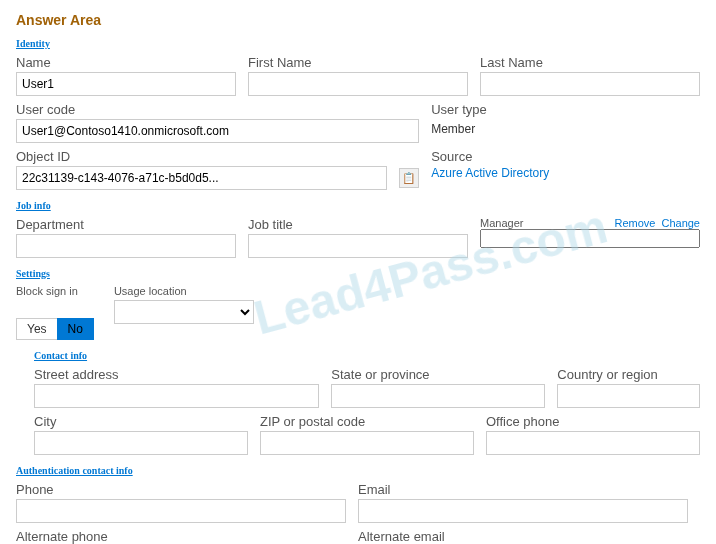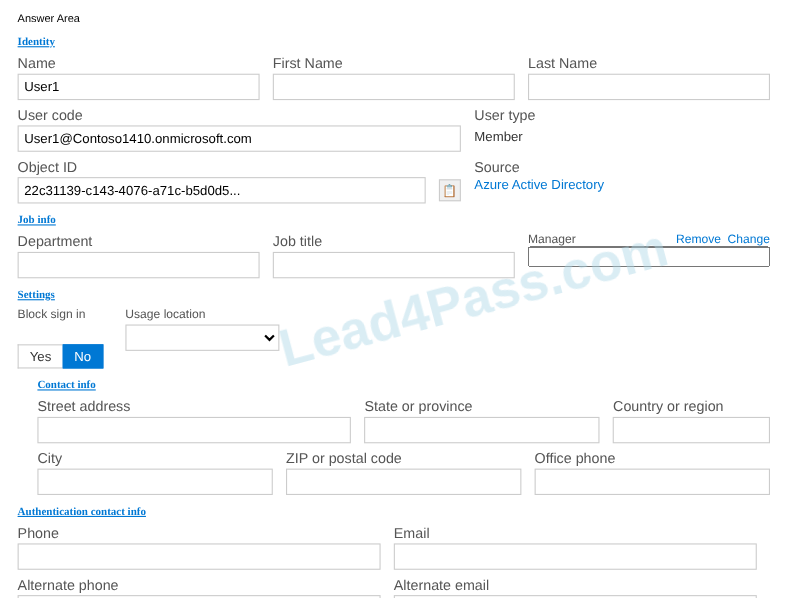--- a/index.html
+++ b/index.html
@@ -6,24 +6,24 @@
     body {
       font-family: 'Segoe UI', Arial, sans-serif;
       font-size: 13px;
       background: #fff;
       color: #333;
       padding: 12px 16px;
       width: 716px;
       min-height: 544px;
     }
     .page-title {
-      font-size: 10px;
-      font-weight: normal;
+      font-size: 14px;
+      font-weight: bold;
       margin-bottom: 10px;
-      color: #000000;
+      color: #a16207;
     }
     .section-title {
       font-size: 10px;
       font-weight: bold;
       color: #0078d4;
       text-decoration: underline;
       margin-bottom: 6px;
       margin-top: 10px;
       font-family: Liberation Serif, serif;
     }
@@ -103,21 +103,21 @@
     .toggle-btn {
       padding: 3px 10px;
       font-size: 12px;
       border: 1px solid #ccc;
       cursor: pointer;
       background: #fff;
       color: #333;
     }
     .toggle-btn.active {
       background: #0078d4;
-      color: #ffffff;
+      color: #000000;
       border-color: #0078d4;
     }
     .toggle-btn:first-child {
       border-right: none;
     }
     .usage-location-group {
       display: flex;
       flex-direction: column;
     }
     .usage-location-group label {

